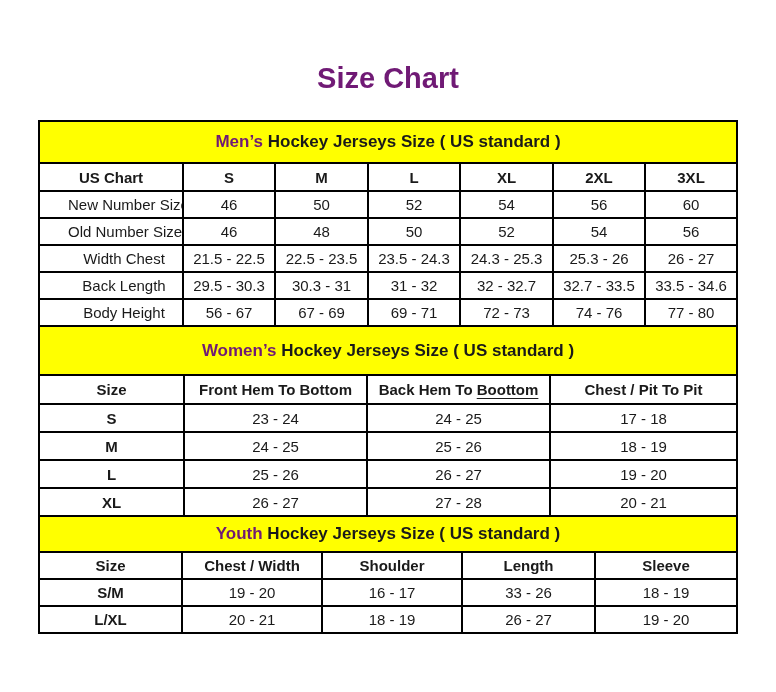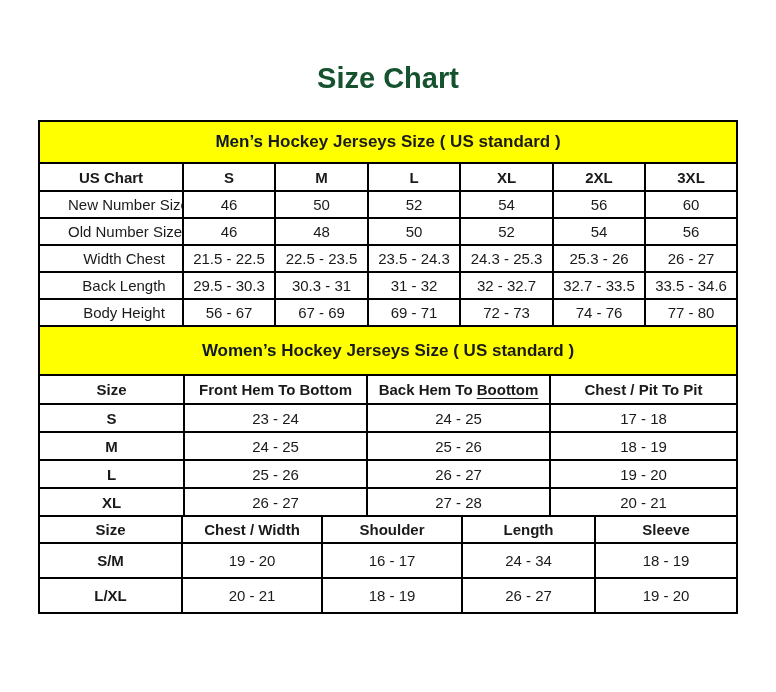--- a/index.html
+++ b/index.html
@@ -14,21 +14,21 @@
     height: 692px;
     background: #ffffff;
     overflow: hidden;
   }
   h1.page-title {
     margin: 0;
     padding-top: 62px;
     text-align: center;
     font-size: 29px;
     font-weight: 700;
-    color: #14532d;
+    color: #701a75;
     letter-spacing: 0px;
     line-height: 1.15;
   }
   .tables-wrap {
     position: absolute;
     left: 38px;
     top: 120px;
     width: 698px;
   }
   table.size-table {
@@ -50,21 +50,21 @@
     white-space: nowrap;
     color: #1a1a1a;
   }
   td.band {
     background: #ffff00;
     font-size: 17px;
     font-weight: 700;
     color: #000000;
   }
   td.band .red {
-    color: #0f172a;
+    color: #701a75;
   }
   th.col-header {
     font-size: 15px;
     font-weight: 700;
   }
   td.row-label {
     font-size: 15px;
     font-weight: 700;
   }
   table.mens td.row-label {
@@ -77,21 +77,21 @@
   }
   
   table.mens   tr.band-row   { height: 42px; }
   table.mens   tr.header-row { height: 28px; }
   table.mens   tr.data-row   { height: 27px; }
   table.womens tr.band-row   { height: 49px; }
   table.womens tr.header-row { height: 29px; }
   table.womens tr.data-row   { height: 28px; }
   table.youth  tr.band-row   { height: 36px; }
   table.youth  tr.header-row { height: 27px; }
-  table.youth  tr.data-row   { height: 35px; }
+  table.youth  tr.data-row   { height: 27px; }
   .squiggle {
     text-decoration-line: underline;
     text-decoration-style: wavy;
     text-decoration-color: #e03a2f;
     text-decoration-thickness: 1px;
     text-underline-offset: 3px;
     text-decoration: underline;
   }
 </style>
 </head>
@@ -219,32 +219,35 @@
 
     <table class="size-table youth">
       <colgroup>
         <col style="width:143px">
           <col style="width:140px">
           <col style="width:140px">
         <col style="width:133px">
           <col style="width:142px">
       </colgroup>
     <tbody>
+          <tr class="band-row">
+            <td colspan="5" class="band"><span class="red">Youth</span><span> Hockey Jerseys Size ( US standard )</span></td>
+          </tr>
           <tr class="header-row">
             <th class="col-header">Size</th>
             <th class="col-header">Chest / Width</th>
             <th class="col-header">Shoulder</th>
             <th class="col-header">Length</th>
             <th class="col-header">Sleeve</th>
           </tr>
           <tr class="data-row">
             <td class="row-label">S/M</td>
             <td class="value">19 - 20</td>
             <td class="value">16 - 17</td>
-            <td class="value">24 - 34</td>
+            <td class="value">33 - 26</td>
             <td class="value">18 - 19</td>
           </tr>
           <tr class="data-row">
             <td class="row-label">L/XL</td>
             <td class="value">20 - 21</td>
             <td class="value">18 - 19</td>
             <td class="value">26 - 27</td>
             <td class="value">19 - 20</td>
           </tr>
         </tbody>

